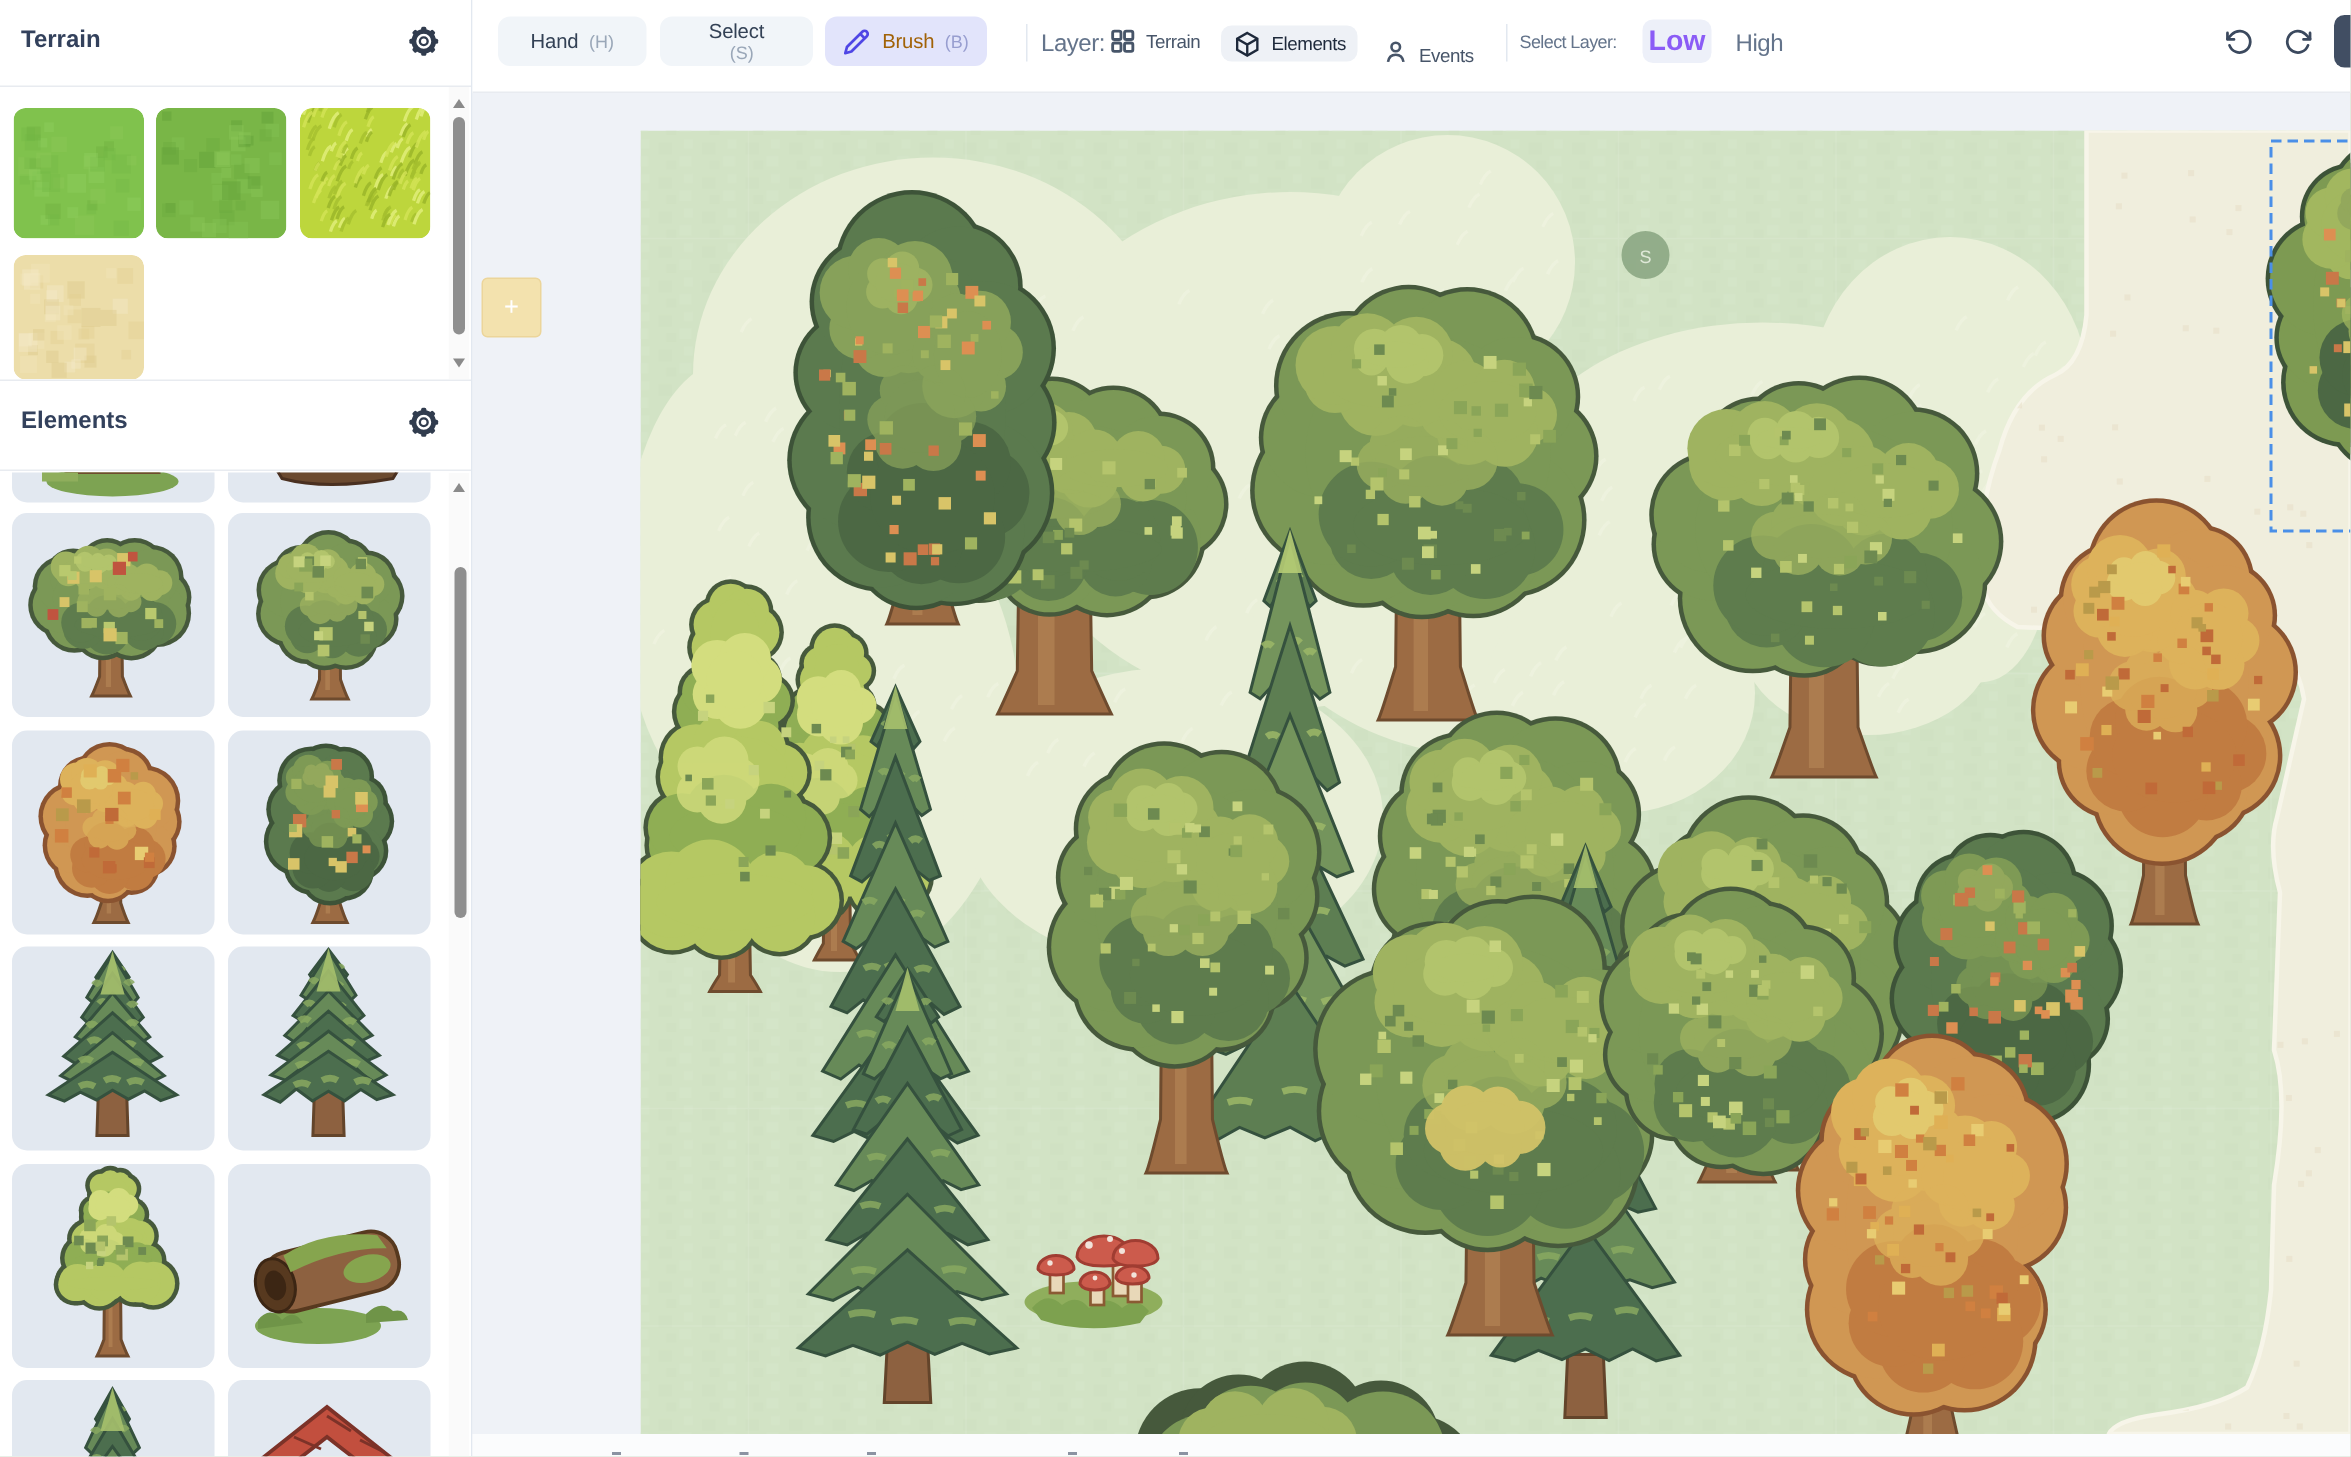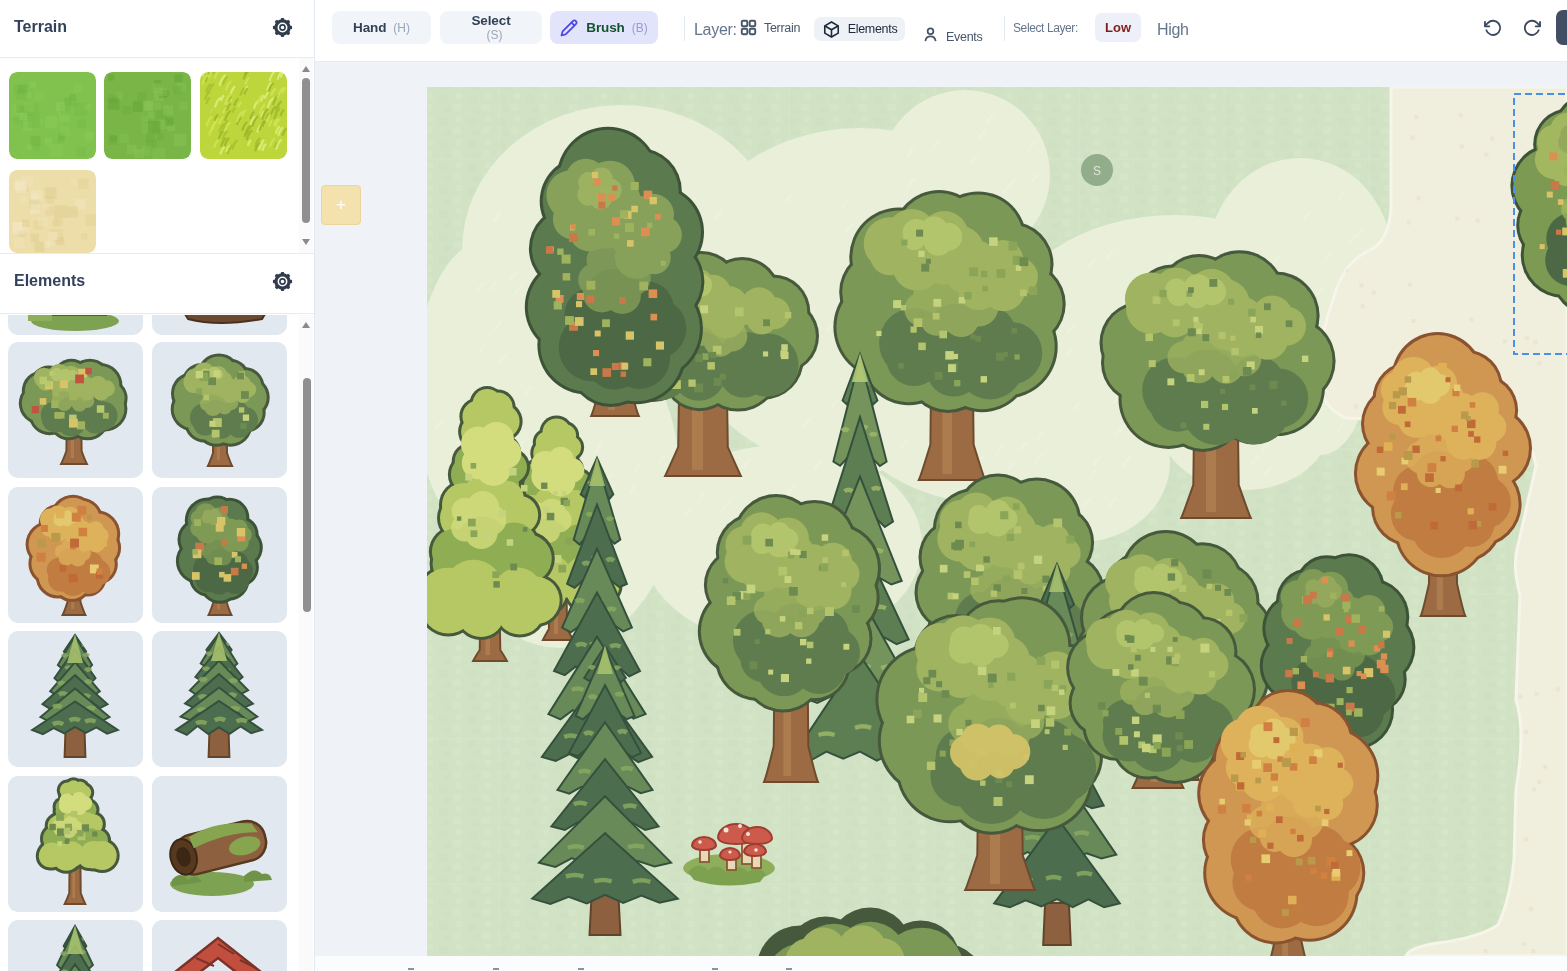--- a/index.html
+++ b/index.html
@@ -3,21 +3,21 @@
 html,body{margin:0;padding:0;}
 body{width:1567px;height:971px;overflow:hidden;font-family:"Liberation Sans",sans-serif;background:#eff2f7;position:relative;}
 .abs{position:absolute;}
 #sidebar{left:0;top:0;width:314px;height:971px;background:#fff;border-right:1px solid #e2e8f0;}
 .phead{height:57px;border-bottom:1px solid #e8ebf0;position:relative;background:#fff;}
 .phead .t{position:absolute;left:14px;top:18px;font-size:16px;font-weight:700;color:#33415c;}
 .gear{position:absolute;right:21px;top:17px;}
 .tile{position:absolute;border-radius:8px;}
 #toolbar{left:315px;top:0;width:1252px;height:61px;background:#fff;border-bottom:1px solid #e8ebf0;}
 .btn{position:absolute;top:11px;height:33px;border-radius:8px;display:flex;align-items:center;justify-content:center;box-sizing:border-box;}
-.btn .lb{font-size:13.5px;font-weight:700;color:#334155;letter-spacing:-0.1px;}
+.btn .lb{font-size:13.5px;font-weight:400;color:#334155;letter-spacing:-0.1px;}
 .btn .kb{font-size:12px;color:#9aa7b8;margin-left:7px;font-weight:400;}
 .sep{position:absolute;top:16px;width:1px;height:25px;background:#e2e8f0;}
 .tlabel{position:absolute;top:21px;font-size:16px;color:#64748b;letter-spacing:-0.3px;}
 .laybtn{position:absolute;top:11px;height:33px;display:flex;align-items:center;font-size:12.5px;color:#475569;letter-spacing:-0.3px;}
 #footer{left:315px;top:956px;width:1252px;height:15px;background:#fbfcfd;}
 </style></head>
 <body>
 <div id="sidebar" class="abs">
     <div class="phead">
       <span class="t">Terrain</span>
@@ -1022,21 +1022,21 @@
     </div>
     <div class="btn" style="left:125px;width:102px;background:#f1f5f9;flex-direction:column;">
       <span class="lb">Select</span>
       <span class="kb">(S)</span>
     </div>
     <div class="btn" style="left:235px;width:108px;background:#e2e4fb;">
       <svg width="18" height="18" viewBox="0 0 24 24" style="margin-right:8px">
         <path d="M21.17 6.83a2.5 2.5 0 0 0-4-4L3.5 16.5 2 22l5.5-1.5Z" fill="none" stroke="#4f46e5" stroke-width="2.4" stroke-linejoin="round"></path>
         <path d="M15 4.5l4.5 4.5" stroke="#4f46e5" stroke-width="2.4"></path>
       </svg>
-      <span class="lb" style="color:#14532d">Brush</span>
+      <span class="lb" style="color:#a16207">Brush</span>
       <span class="kb" style="color:#989ed0">(B)</span>
     </div>
     <div class="sep" style="left:369px;"></div>
     <div class="tlabel" style="left:379px;">Layer:</div>
     <div class="laybtn" style="left:424px;"><svg width="19" height="19" viewBox="0 0 24 24" style="margin-right:6px">
         <g fill="none" stroke="#475569" stroke-width="2.4">
           <rect x="3.5" y="3.5" width="7" height="7" rx="1.5"></rect>
           <rect x="13.5" y="3.5" width="7" height="7" rx="1.5"></rect>
           <rect x="3.5" y="13.5" width="7" height="7" rx="1.5"></rect>
           <rect x="13.5" y="13.5" width="7" height="7" rx="1.5"></rect>
@@ -1050,21 +1050,21 @@
       </svg>Elements</div>
     <div class="laybtn" style="left:606px;align-items:flex-end;"><svg width="19" height="19" viewBox="0 0 24 24" style="margin-right:6px">
         <g fill="none" stroke="#475569" stroke-width="2.2">
           <circle cx="12" cy="8" r="3.6"></circle>
           <path d="M5.5 20.5c.6-4 3.2-6 6.5-6s5.9 2 6.5 6"></path>
         </g>
       </svg>Events</div>
     <div class="sep" style="left:689px;"></div>
     <div class="tlabel" style="left:698px;font-size:12px;letter-spacing:-0.4px;">Select Layer:</div>
     <div class="btn" style="left:780px;top:13px;height:29px;width:46px;background:#edf0f9;border-radius:7px;">
-      <span style="font-size:13px;font-weight:700;color:#7f1d1d;">Low</span>
+      <span style="font-size:19px;font-weight:700;color:#8b5cf6;">Low</span>
     </div>
     <div class="tlabel" style="left:842px;">High</div>
     <svg class="abs" style="left:1168px;top:18px" width="19" height="19" viewBox="0 0 24 24">
       <g fill="none" stroke="#3b495e" stroke-width="2.3" stroke-linecap="round" stroke-linejoin="round">
         <polyline points="2.5 5 2.5 10.5 8 10.5"></polyline>
         <path d="M4.2 15.5a9 9 0 1 0 2.1-9.4L2.5 10"></path>
       </g>
     </svg>
     <svg class="abs" style="left:1208px;top:18px" width="19" height="19" viewBox="0 0 24 24">
       <g fill="none" stroke="#3b495e" stroke-width="2.3" stroke-linecap="round" stroke-linejoin="round">

